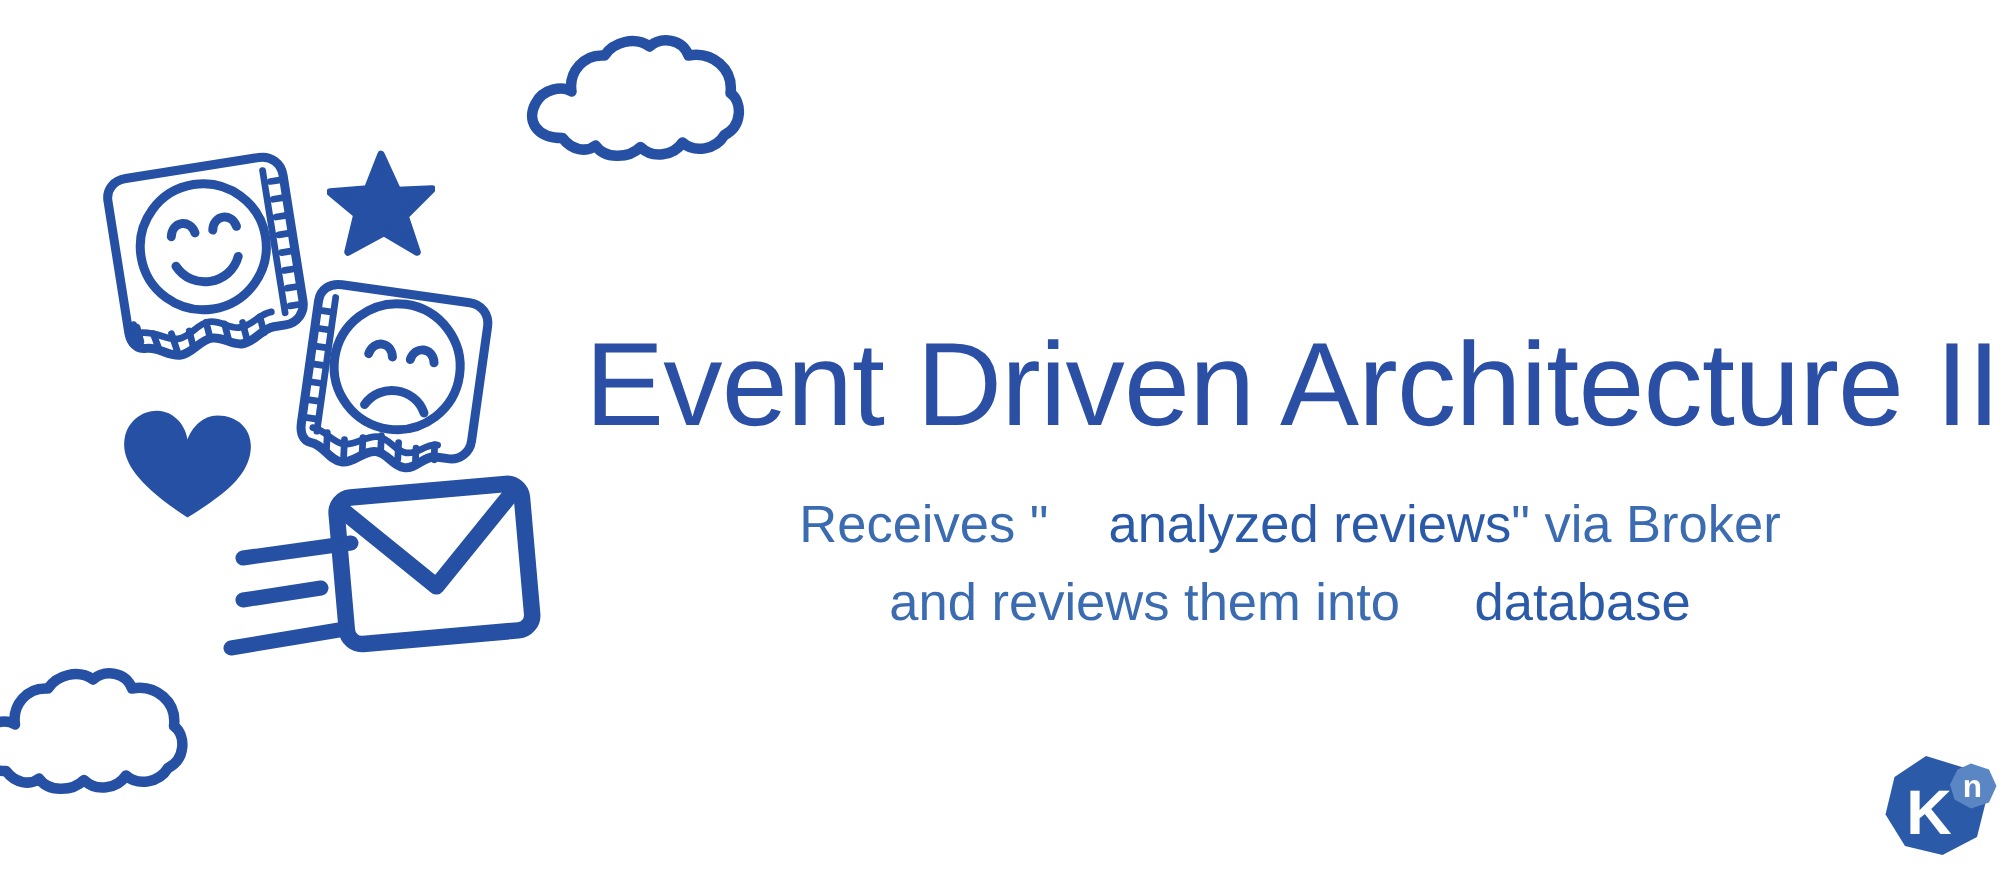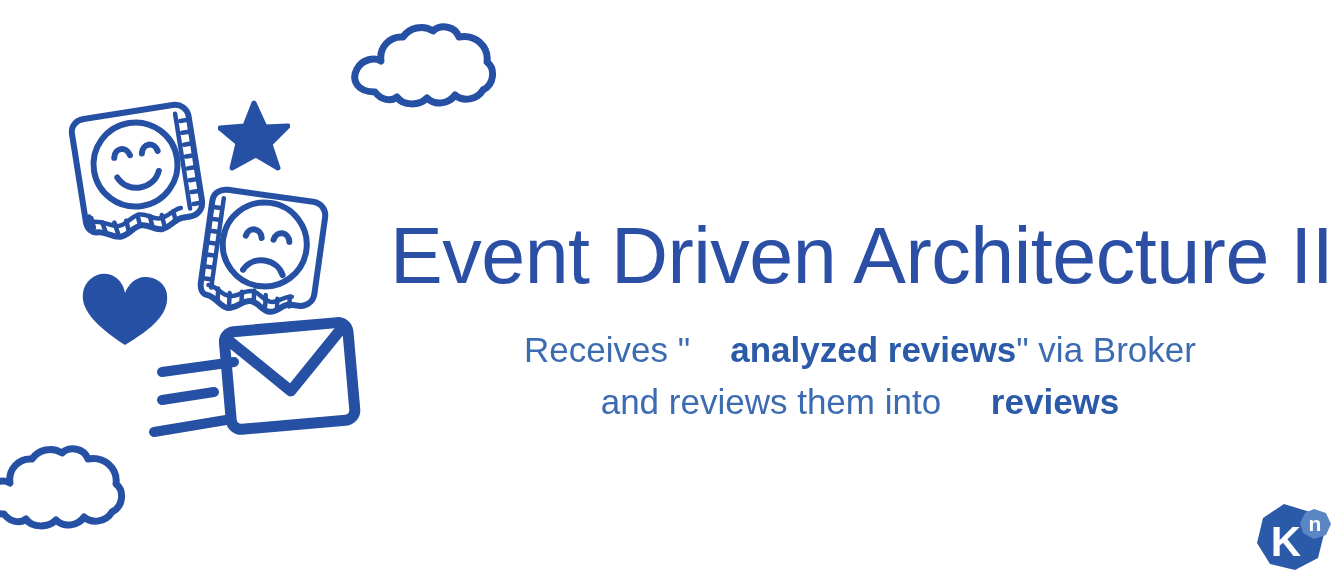--- a/index.html
+++ b/index.html
@@ -55,21 +55,21 @@
 
   .slide-subtitle {
     margin: 26px 0 0 0;
     font-family: "Liberation Sans", sans-serif;
     font-size: 35px;
     font-weight: 400;
     line-height: 52px;
     color: #3B6BB0;
   }
   .slide-subtitle .sub-line { display: block; }
-  .slide-subtitle b { font-weight: 700; color: #2B5BA8; margin-left: 40px; }
+  .slide-subtitle b { font-weight: 400; color: #2B5BA8; margin-left: 40px; }
 
   
   .logo {
     position: absolute;
     left: 1248px;
     top: 498px;
     width: 86px;
     height: 80px;
   }
 </style>
@@ -233,21 +233,21 @@
       </g>
     </svg>
 
   </div>
 
   <div class="text-block">
     <h1 class="slide-title">Event Driven Architecture II</h1>
 
     <p class="slide-subtitle">
       <span class="sub-line"><span>Receives "</span><b>analyzed reviews</b><span>" via Broker</span></span>
-      <span class="sub-line"><span>and reviews them into </span><b>reviews</b></span>
+      <span class="sub-line"><span>and reviews them into </span><b>database</b></span>
     </p>
   </div>
 
   <svg class="logo" width="86" height="80" viewBox="0 0 86 80">
 
     <path d="M36 6 L62 14 L76 36 L70 60 L47 72 L22 66 L9 45 L15 20 Z" fill="#2B5BA8"></path>
 
     <text x="38" y="58" font-family="Liberation Sans, sans-serif" font-size="42" font-weight="700" fill="#ffffff" text-anchor="middle">K</text>
 
     <path d="M66 11 L78 15 L83 26 L78 37 L66 41 L55 35 L52 25 L57 15 Z" fill="#5B86C4"></path>

